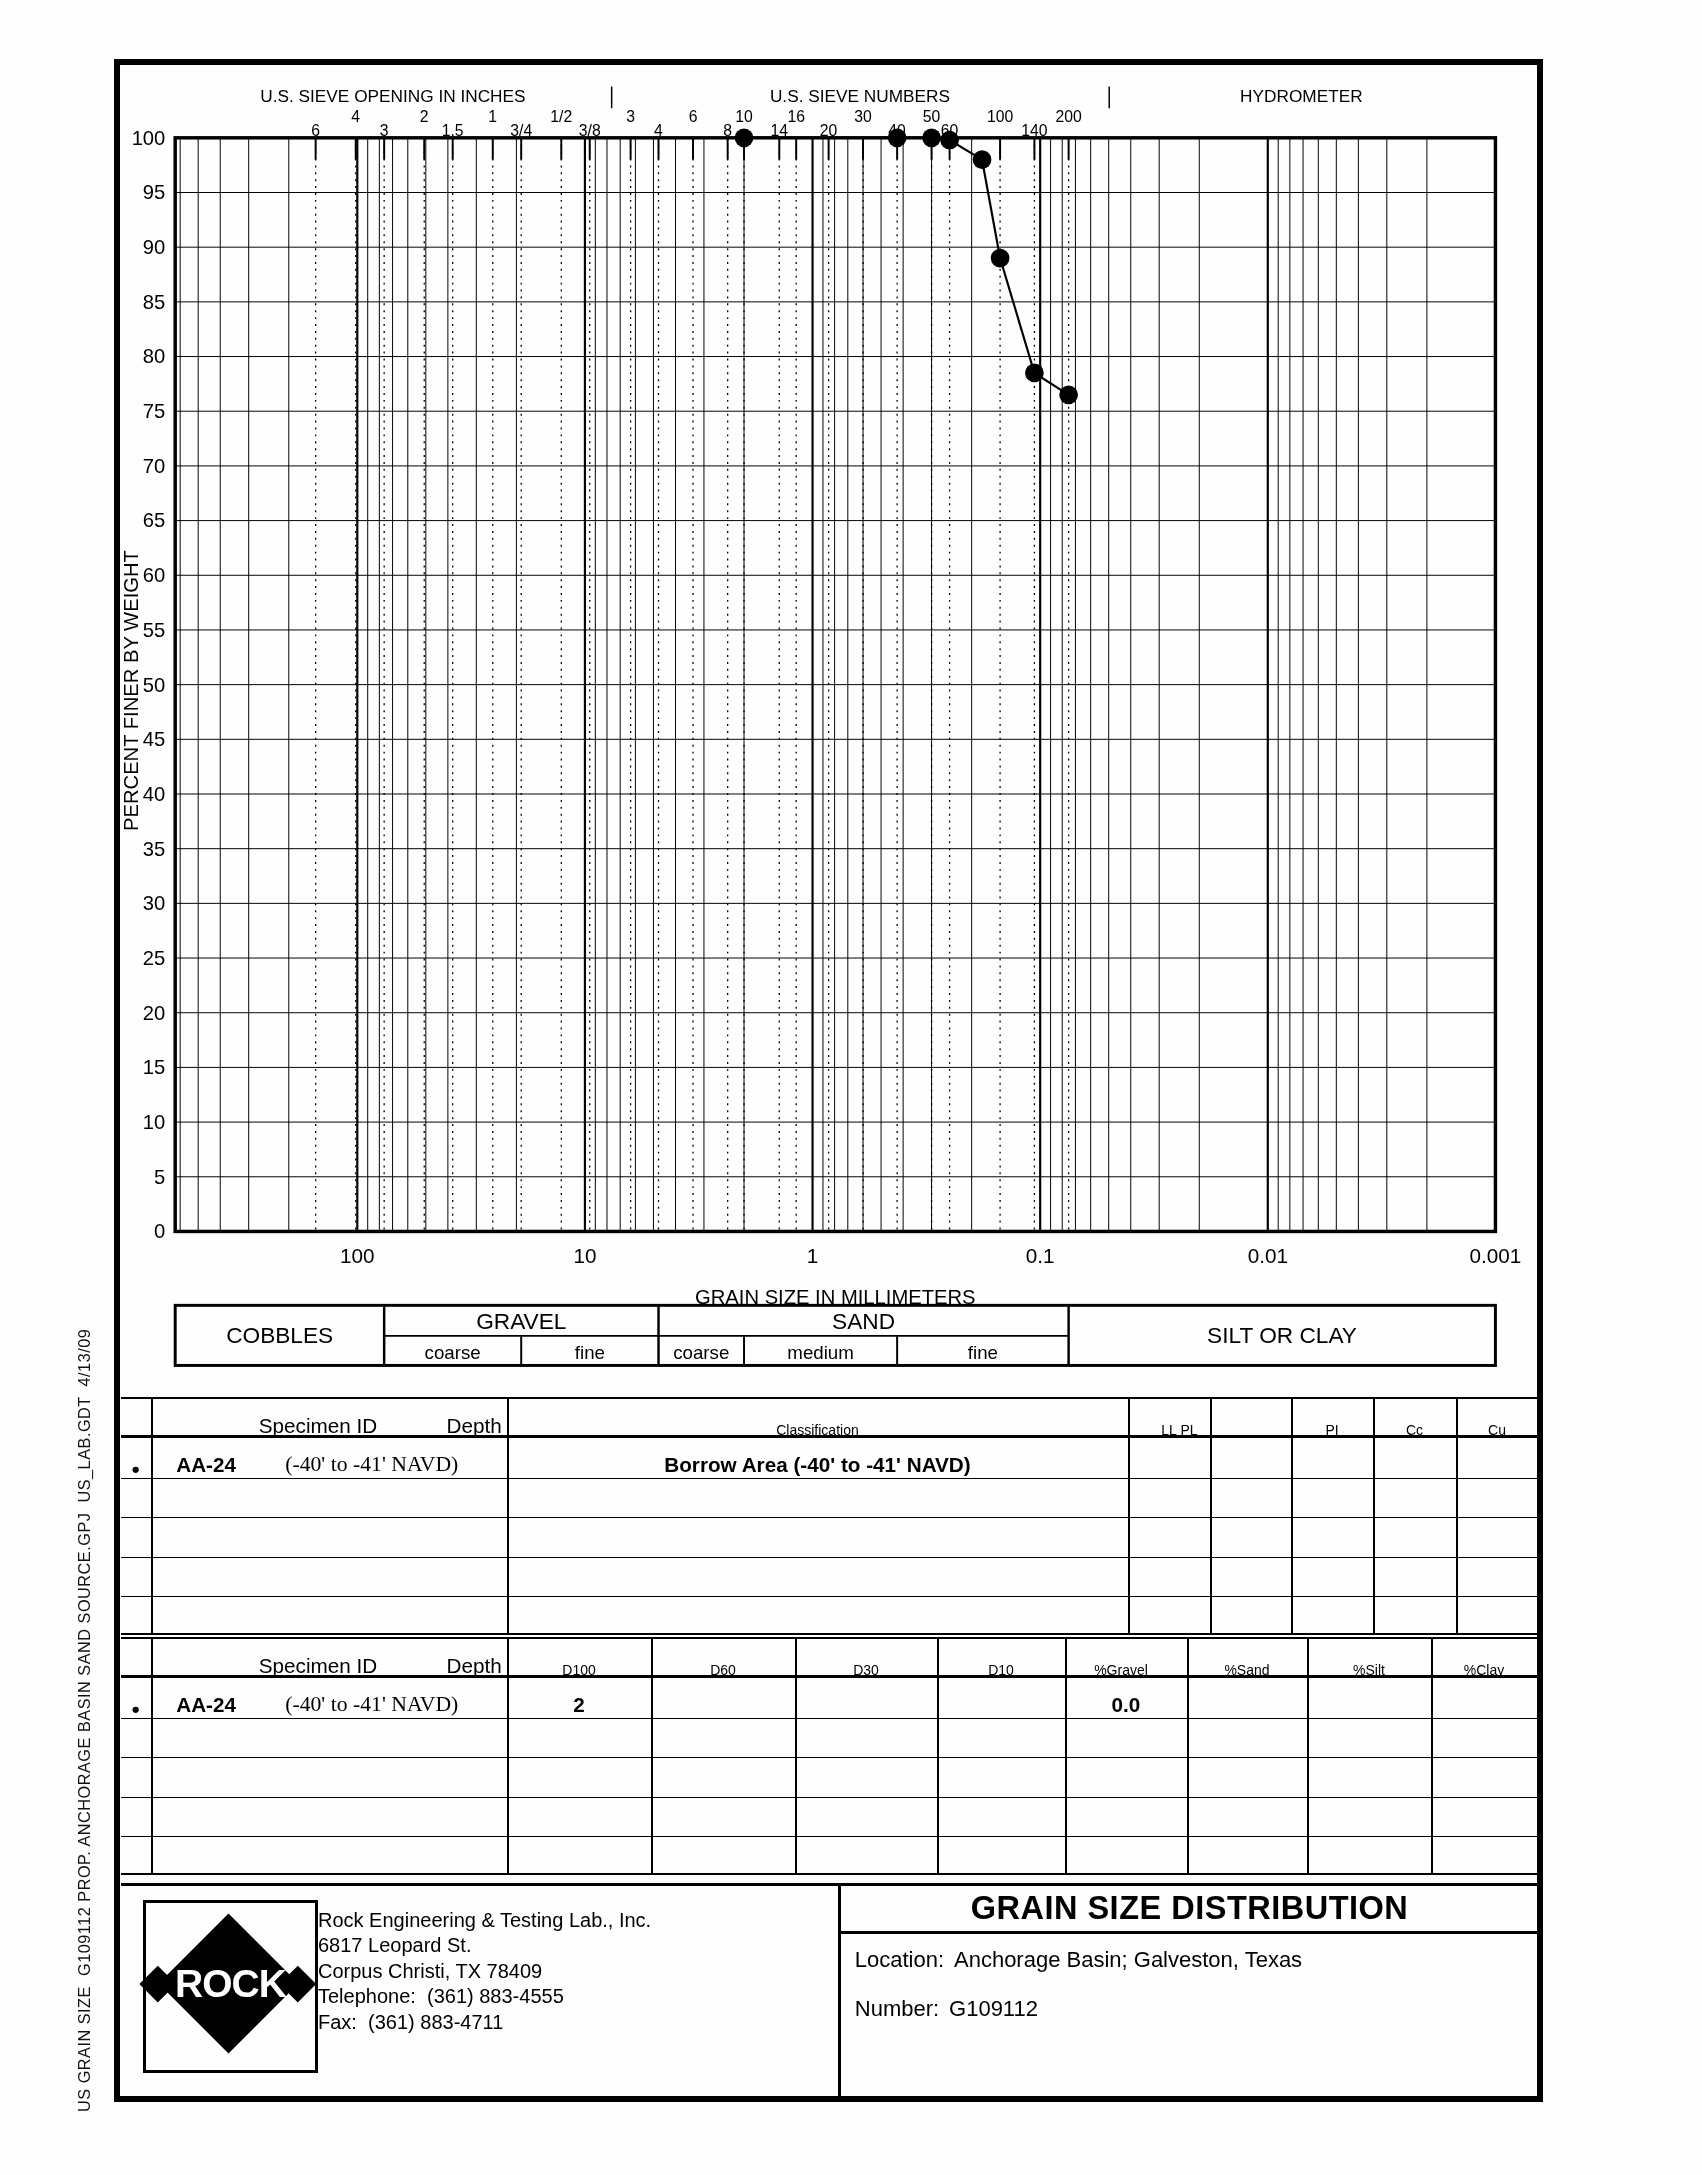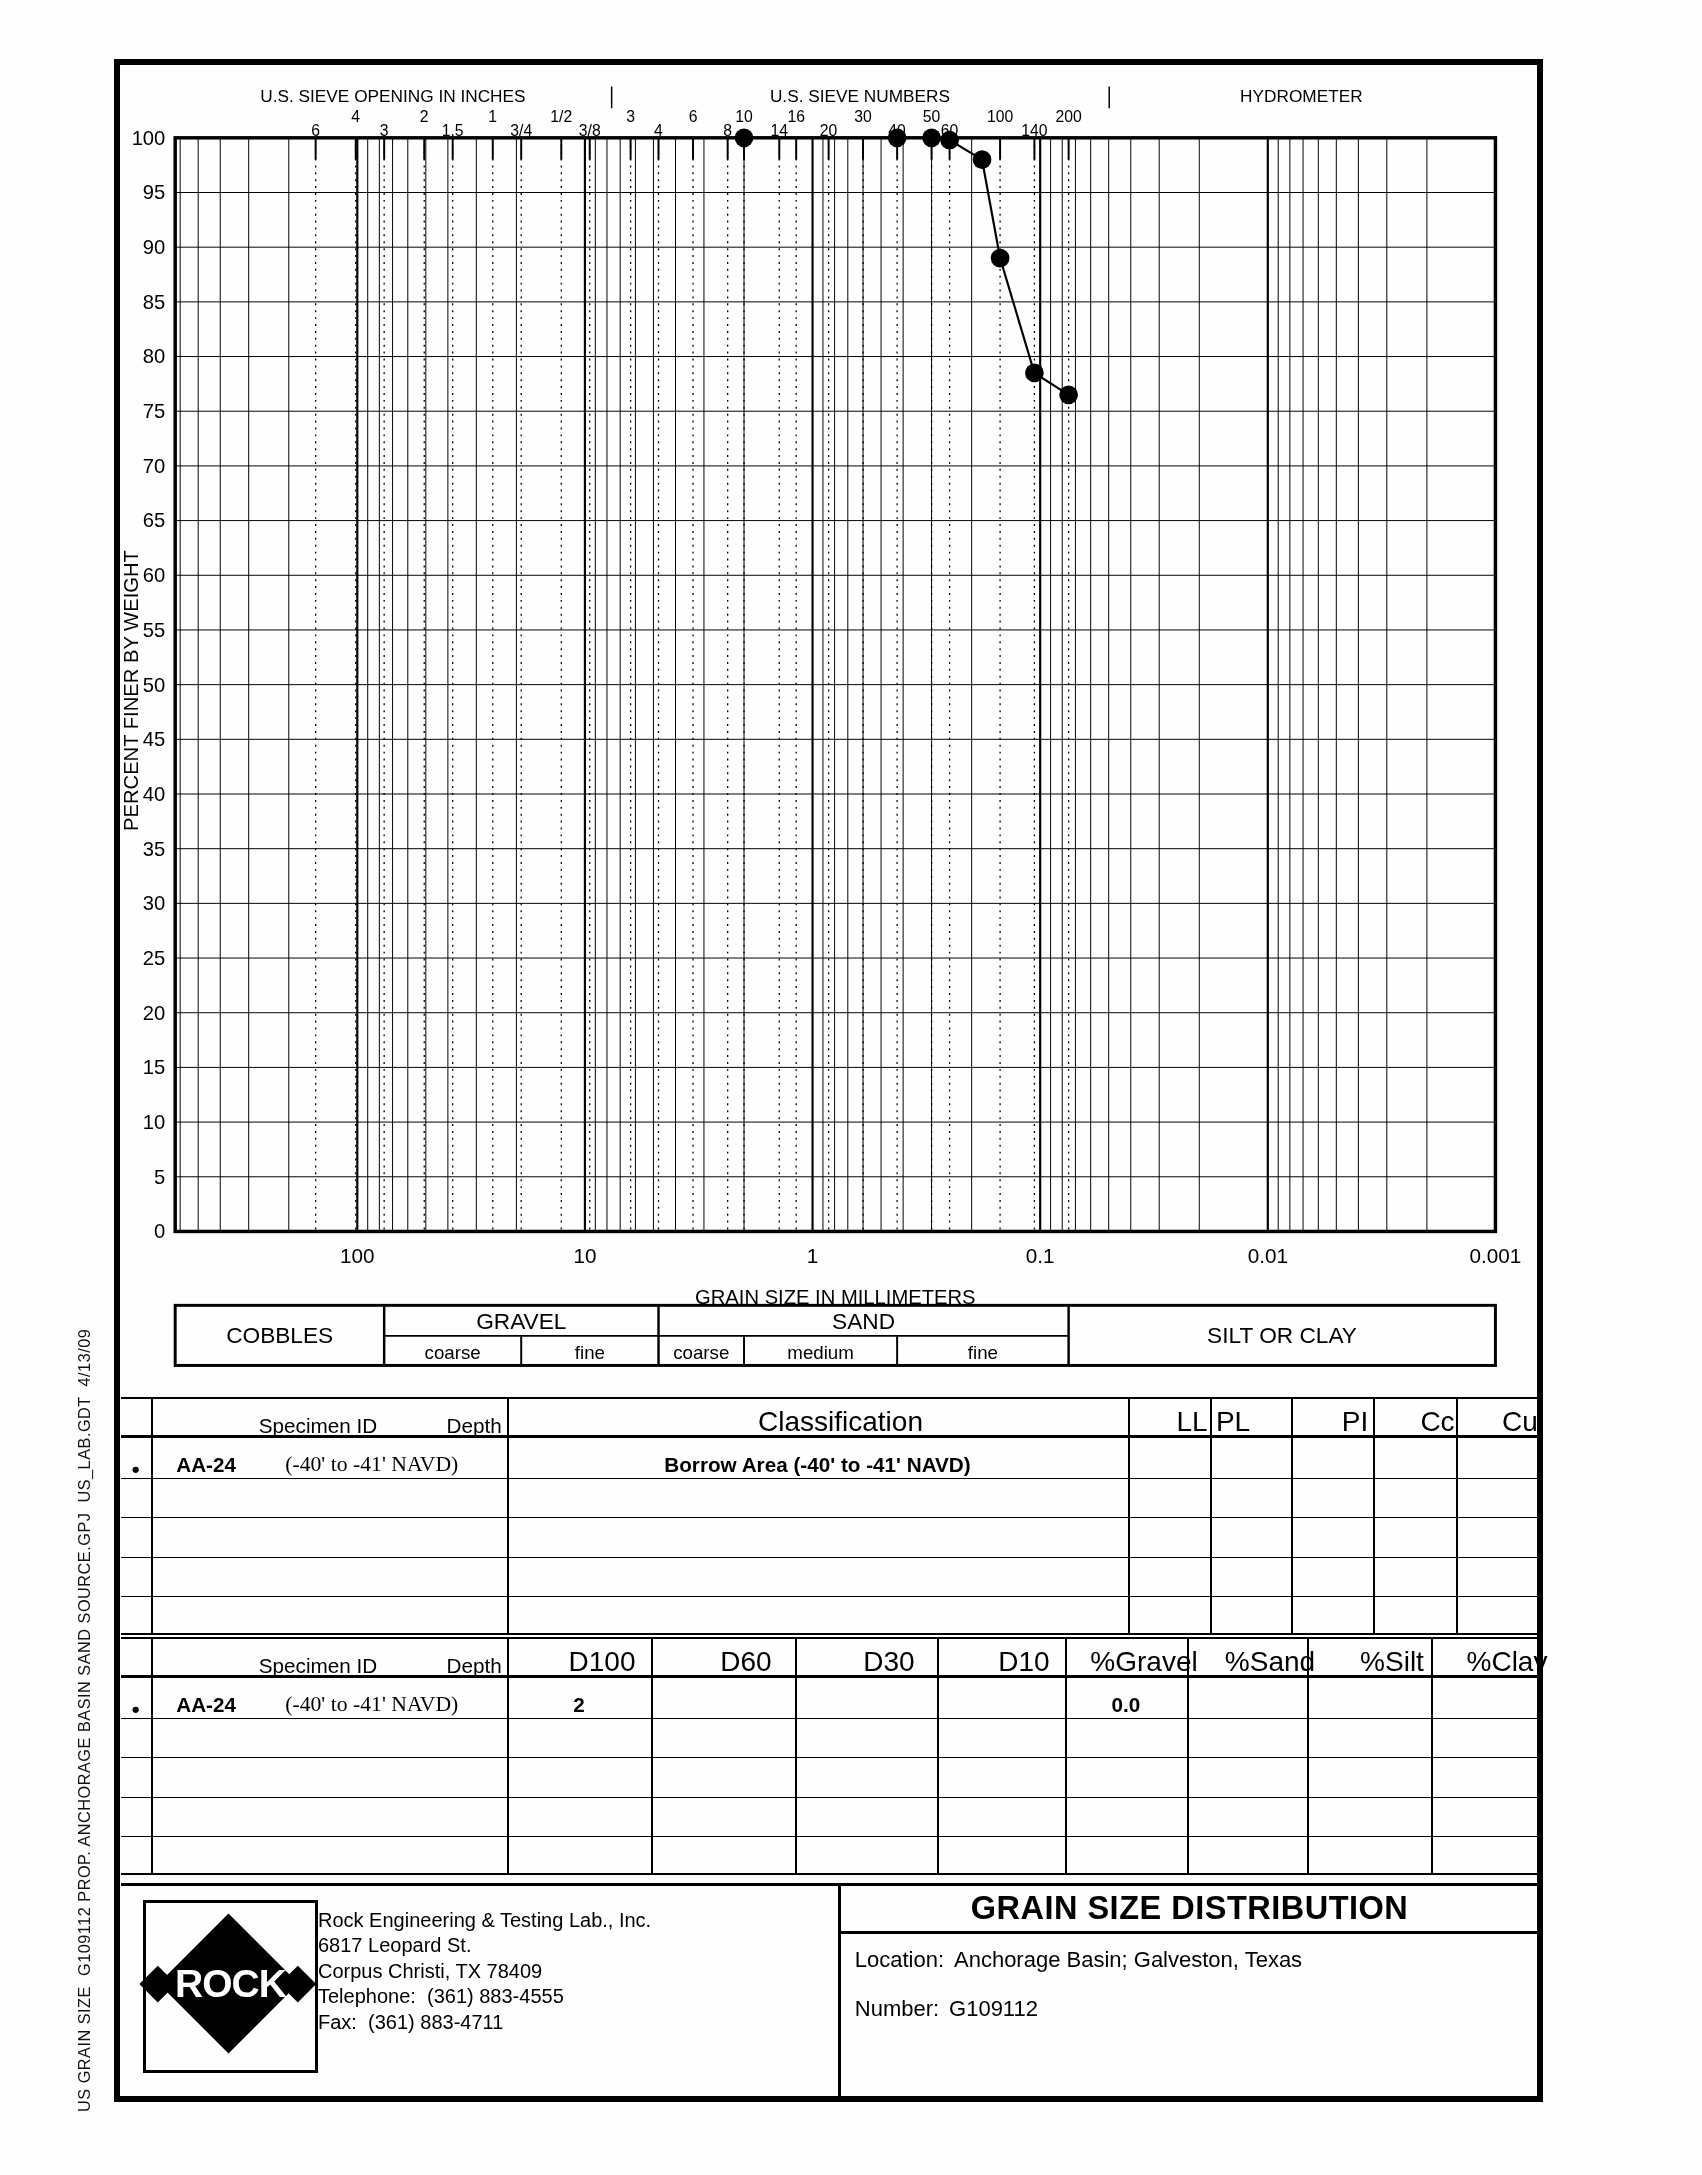--- a/index.html
+++ b/index.html
@@ -13,21 +13,21 @@
   .tbl{position:absolute;left:121px;width:1417px;height:238px;background:transparent;}
   .cell{position:absolute;display:flex;align-items:flex-end;overflow:hidden;}
   .hline,.vline{position:absolute;background:#000;}
   .hdr{font-size:20.7px;}
   .hdr-spec{flex:1;text-align:center;padding-left:39px;}
   .hdr-depth{text-align:right;padding-right:5.9px;}
   .mk{justify-content:center;font-size:14.8px;}
   .spec-id{font-weight:bold;font-size:20.7px;margin-left:25.6px;}
   .spec-depth{flex:1;text-align:center;font-family:"Liberation Serif",serif;font-size:21.7px;}
   .vcell{justify-content:center;font-weight:bold;font-size:20.7px;}
-  .hcell{justify-content:center;font-size:28px;padding-left:23px;}
+  .hcell{justify-content:center;font-size:14px;}
   .footer-box{position:absolute;left:121px;top:1883px;width:1417px;height:214px;
               border-top:3.9px solid #000;}
   .logo-box{position:absolute;left:22px;top:13.8px;width:169px;height:167px;border:3px solid #000;}
   .dia{position:absolute;background:#000;transform:rotate(45deg);}
   .dia-main{left:32.5px;top:31.5px;width:99px;height:99px;}
   .dia-l{left:-1px;top:68px;width:25.6px;height:25.6px;}
   .dia-r{left:139px;top:68px;width:25.6px;height:25.6px;}
   .logo-word{position:absolute;left:0;top:59px;width:100%;text-align:center;color:#fff;
              font-weight:bold;font-size:39px;letter-spacing:-1px;}
   .addr{position:absolute;left:197px;top:21.7px;font-size:20px;line-height:25.6px;}
@@ -251,21 +251,21 @@
       <text x="881.7738569644572" y="1319" font-size="19" text-anchor="middle" fill="#000" font-family="&quot;Liberation Sans&quot;,sans-serif">fine</text>
     </svg>
 
   <div id="t1" class="tbl" style="top:1397px">
       <div class="cell hdr" style="left: 29.6px; top: 0px; width: 357px; height: 41px;">
         <span class="hdr-spec">Specimen ID</span>
         <span class="hdr-depth">Depth</span>
       </div>
       <div class="cell hcell" style="left: 386px; top: 0px; width: 621px; height: 41px;">Classification</div>
       <div class="cell hcell" style="left: 1007px; top: 0px; width: 82px; height: 41px;">LL</div>
-      <div class="cell hcell" style="left: 1048px; top: 0px; width: 82px; height: 41px;">PL</div>
+      <div class="cell hcell" style="left: 1027px; top: 0px; width: 82px; height: 41px;">PL</div>
       <div class="cell hcell" style="left: 1170px; top: 0px; width: 82px; height: 41px;">PI</div>
       <div class="cell hcell" style="left: 1252px; top: 0px; width: 83px; height: 41px;">Cc</div>
       <div class="cell hcell" style="left: 1335px; top: 0px; width: 82px; height: 41px;">Cu</div>
       <div class="cell mk" style="left: 0px; top: 41px; width: 29.6px; height: 39px;">●</div>
       <div class="cell" style="left: 29.6px; top: 41px; width: 357px; height: 39px;">
         <span class="spec-id">AA-24</span>
         <span class="spec-depth">(-40' to -41' NAVD)</span>
       </div>
       <div class="cell vcell" style="left: 386px; top: 41px; width: 621px; height: 39px;">Borrow Area (-40' to -41' NAVD)</div>
       <div class="cell vcell" style="left: 1007px; top: 41px; width: 82px; height: 39px;"></div>

